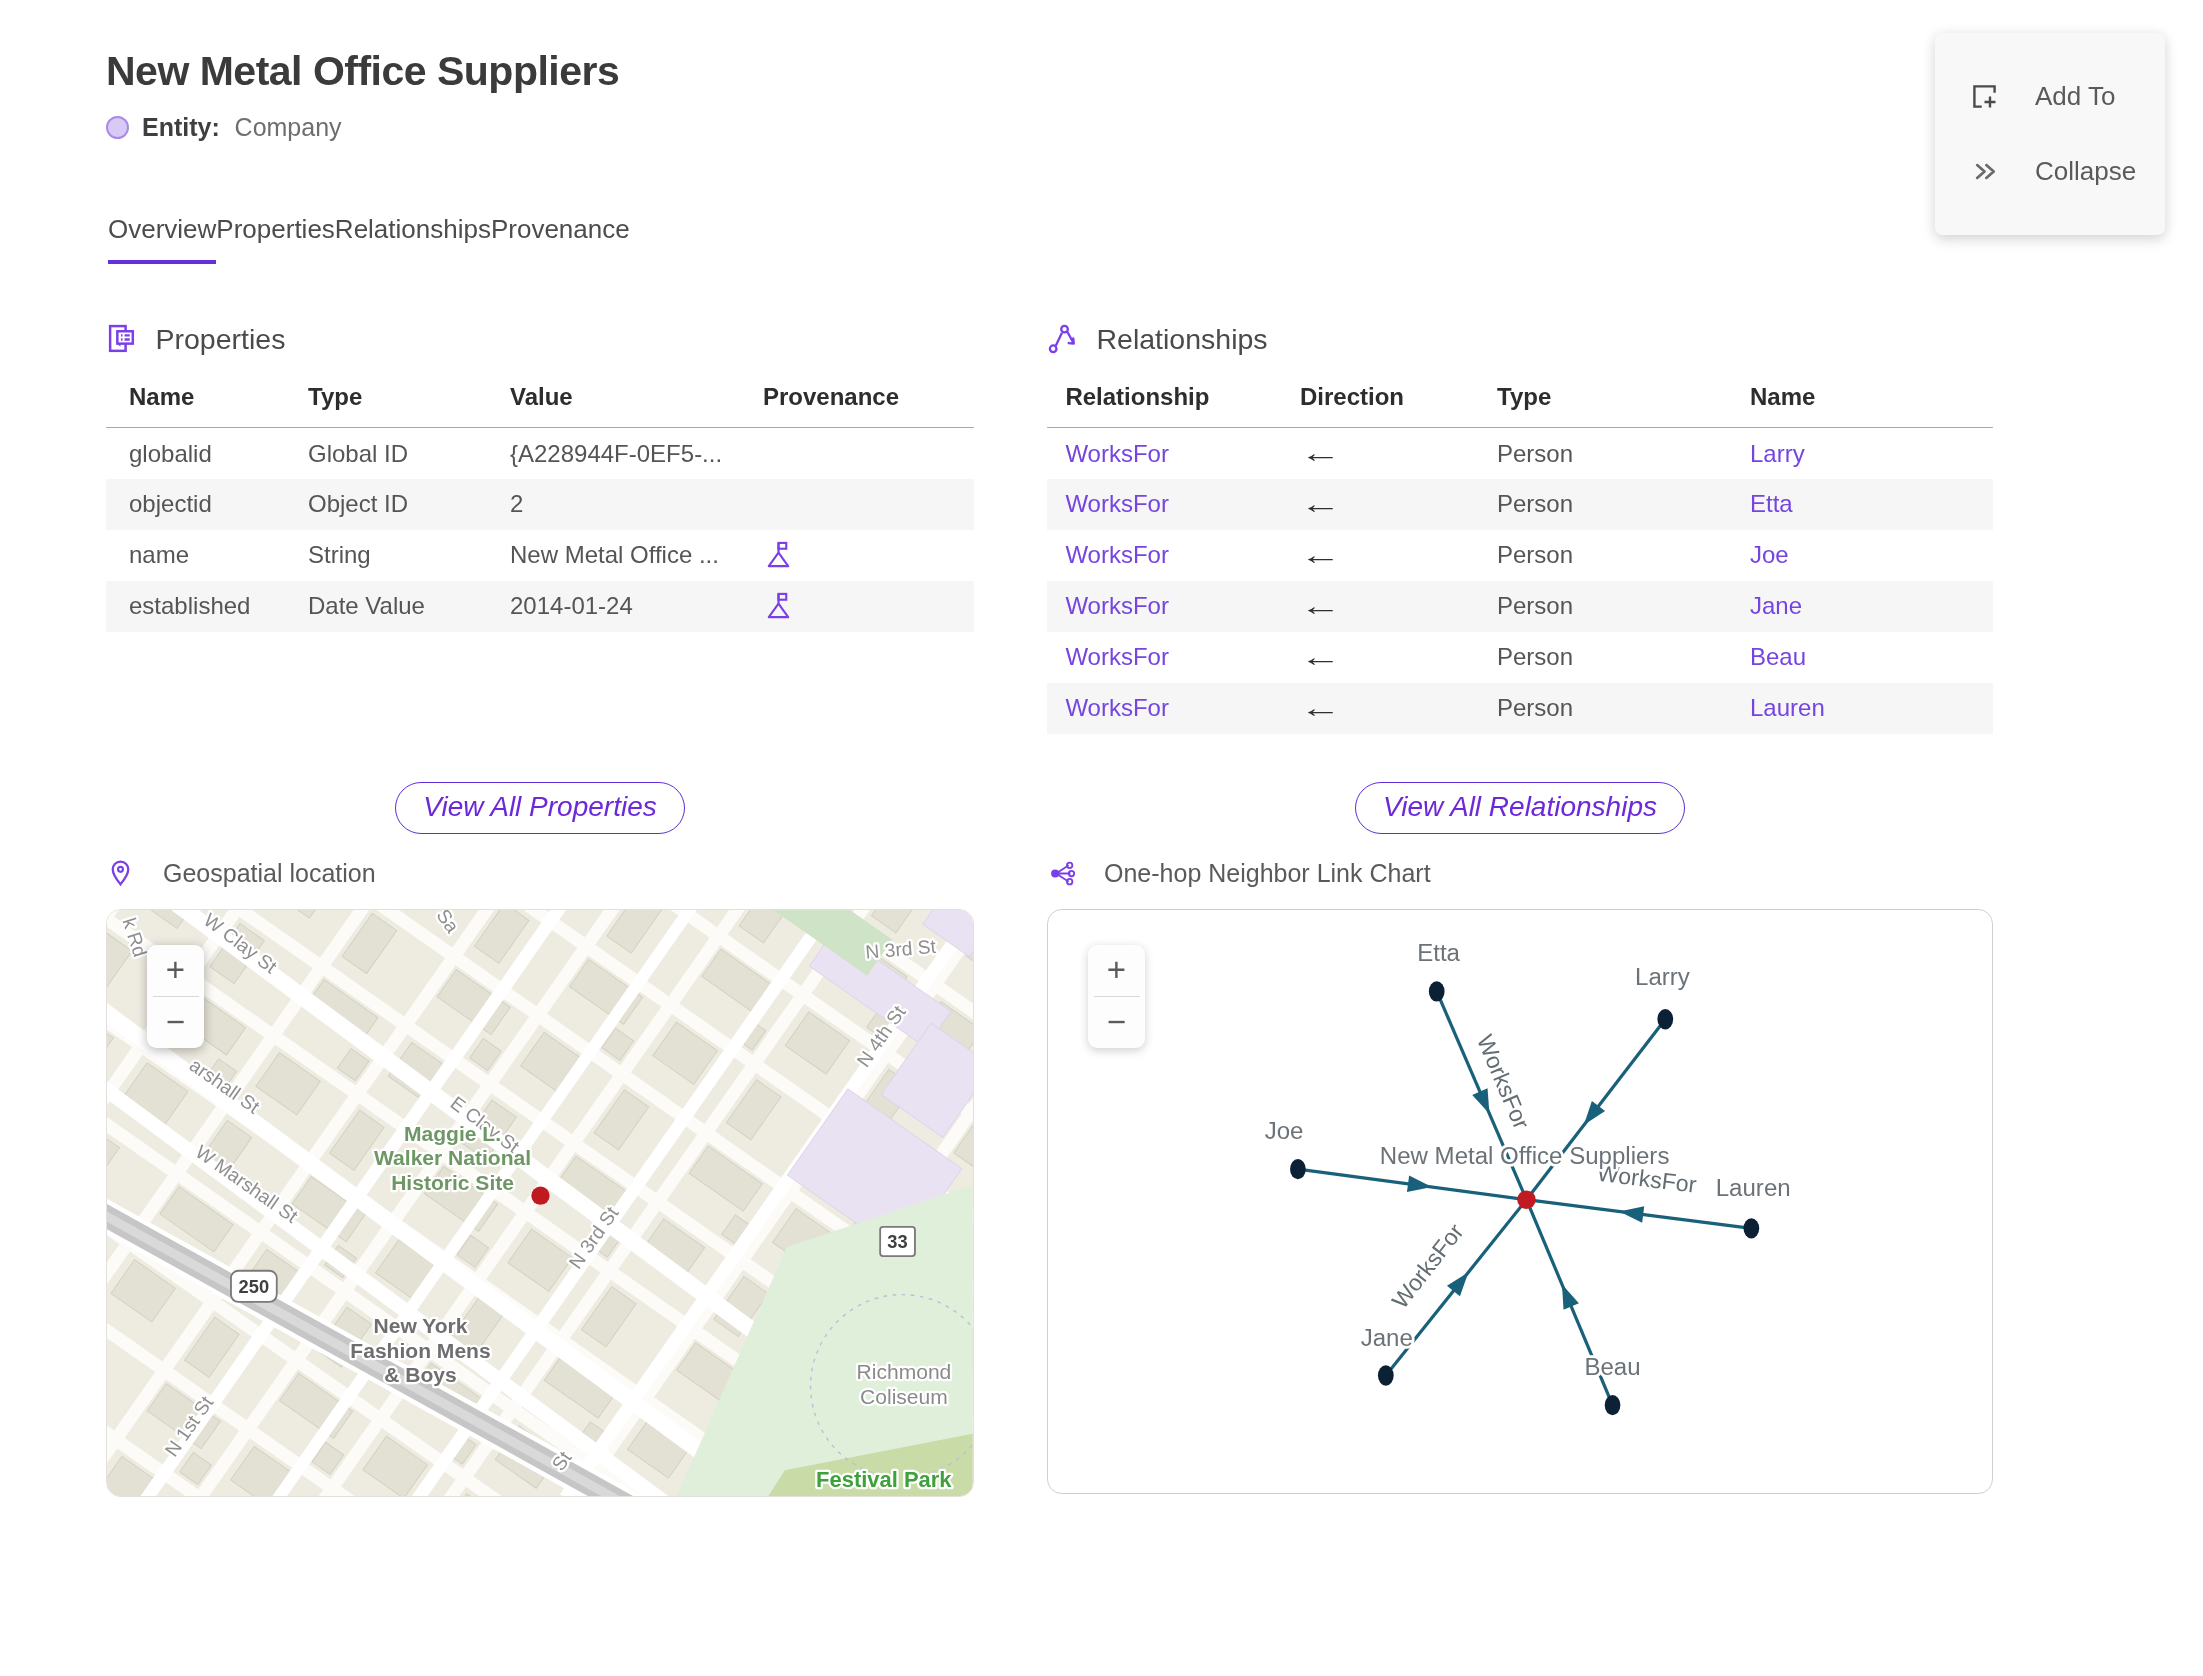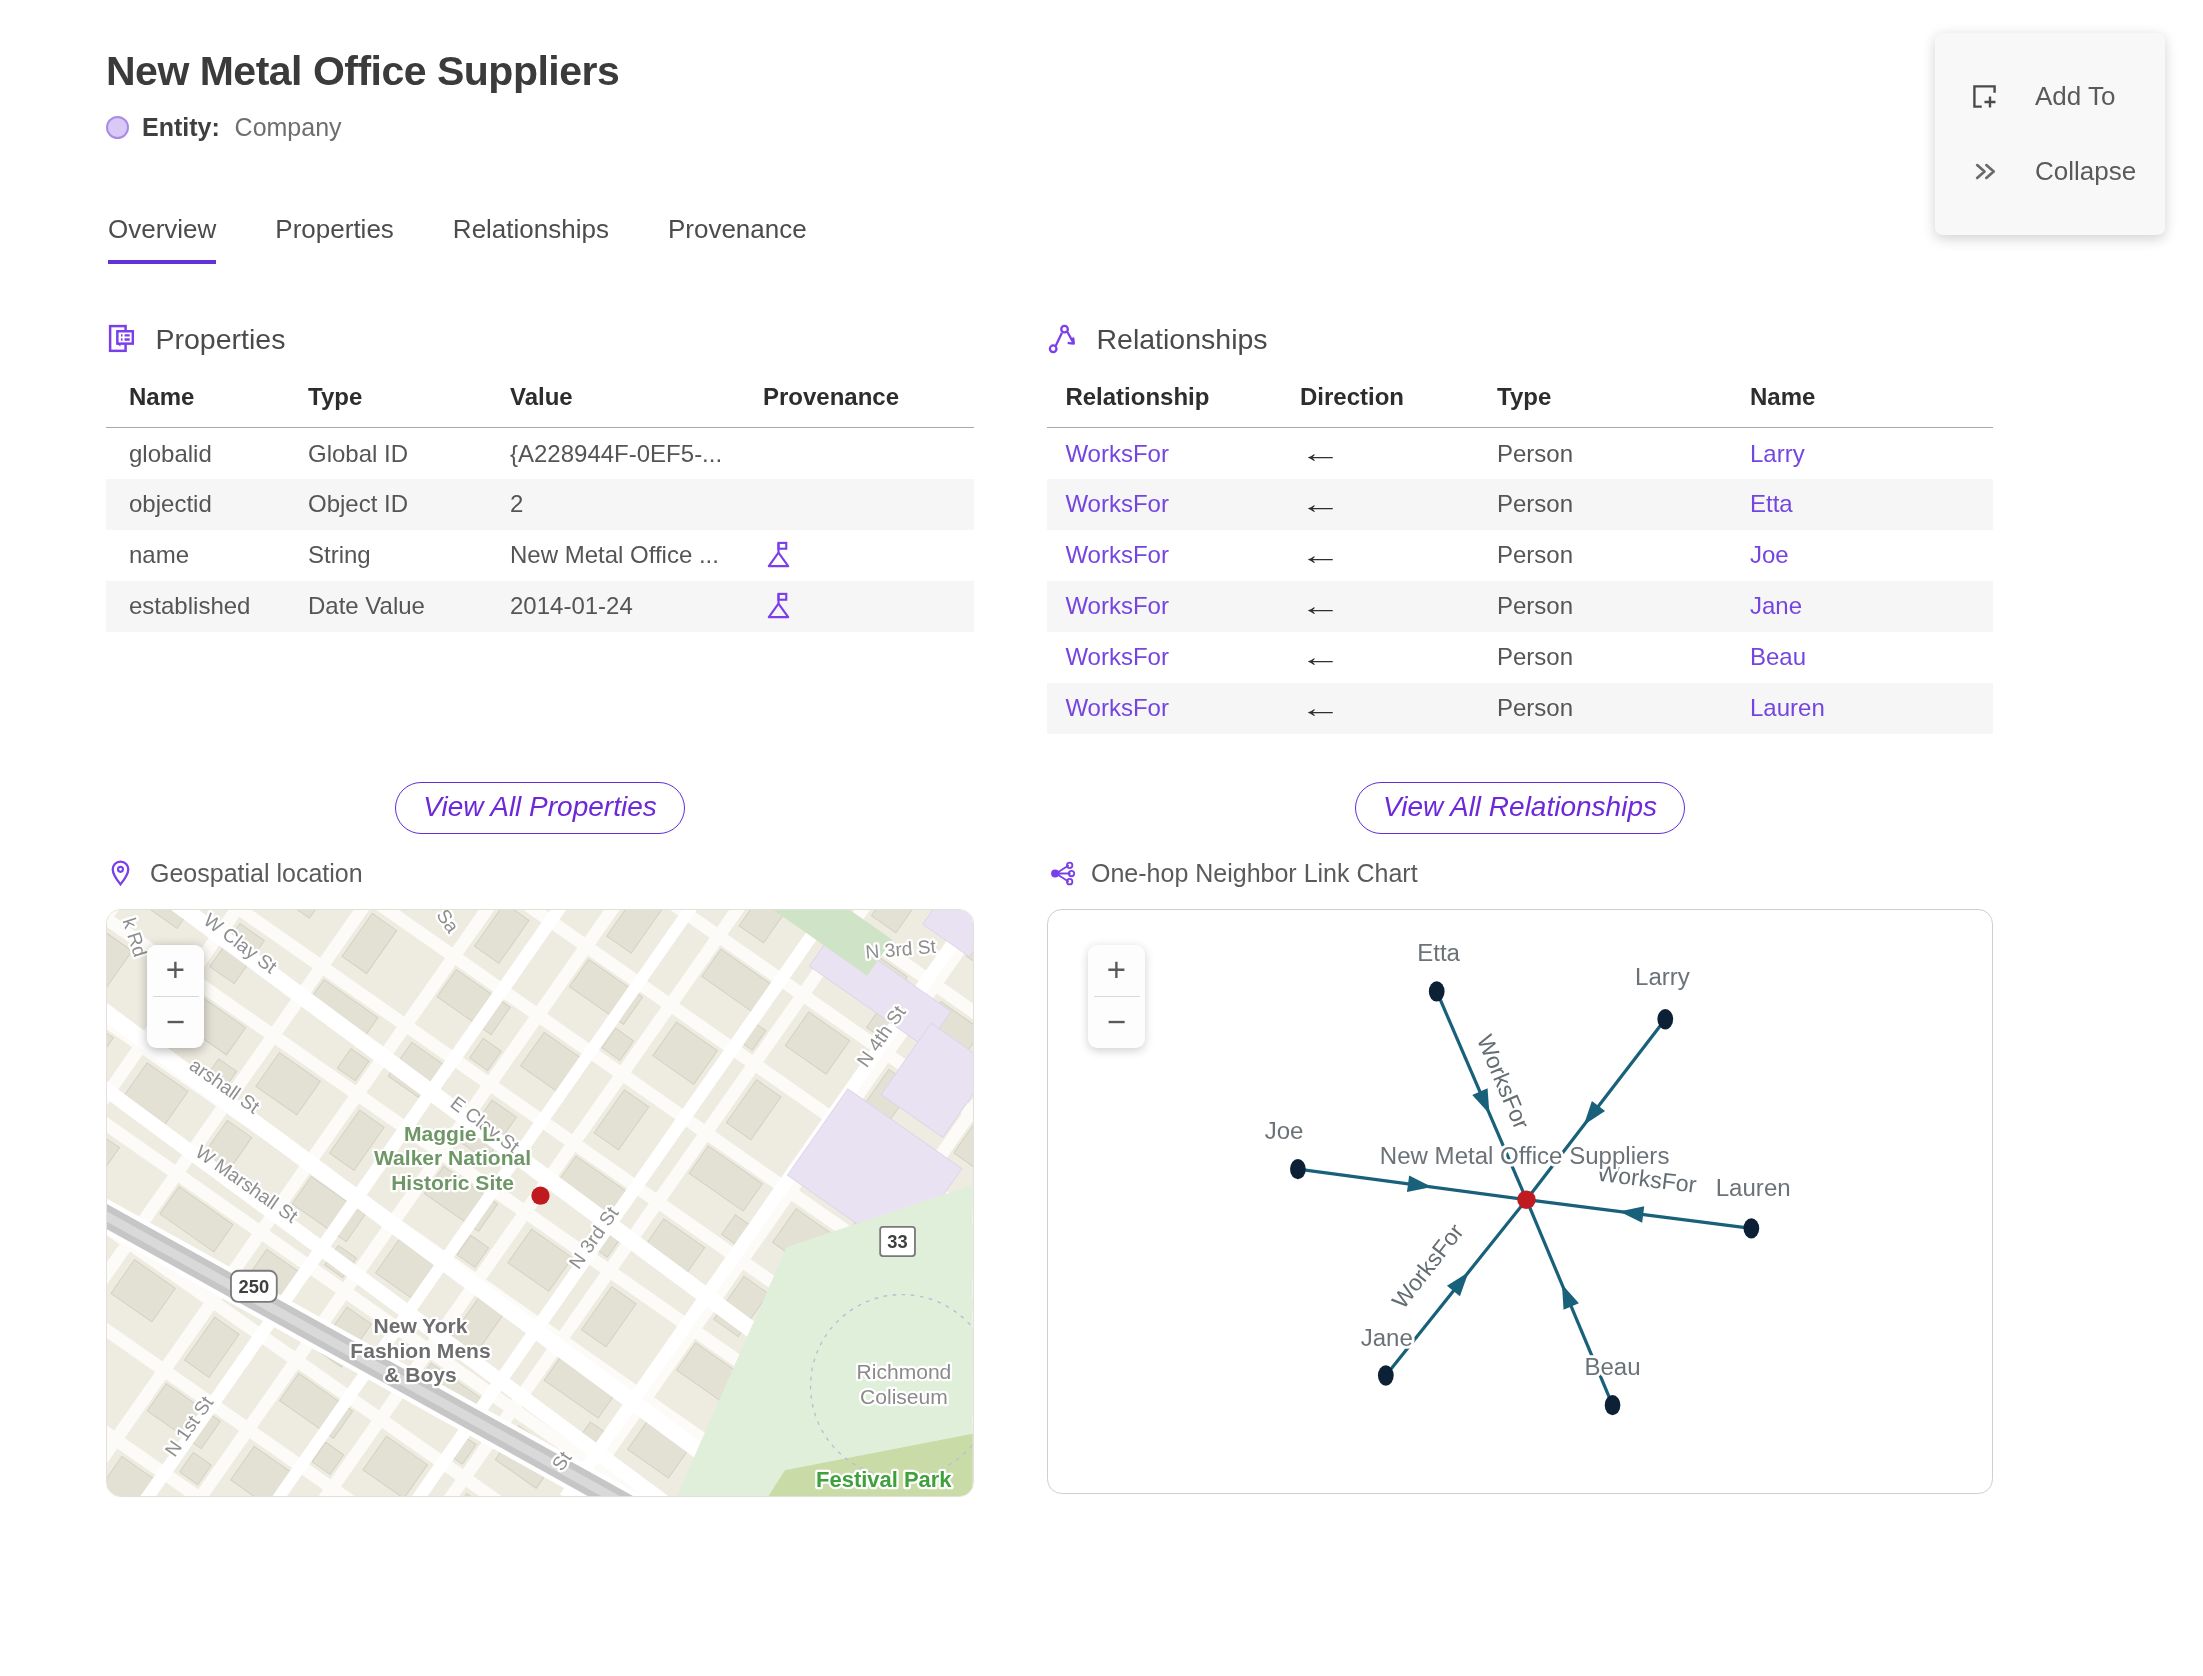--- a/index.html
+++ b/index.html
@@ -18,32 +18,32 @@
   
   .actions-card {
     position: absolute; top: 33px; right: 39px; width: 230px; height: 202px;
     background: #f8f8f8; border-radius: 7.3px; box-shadow: 0 3.7px 13px rgba(0,0,0,.18);
     display: flex; flex-direction: column; justify-content: space-around; padding: 26px 0;
   }
   .action-item { display: flex; align-items: center; gap: 34px; padding: 0 33px; cursor: pointer; }
   .action-item svg { flex: 0 0 auto; }
   .action-label { font-size: 26px; color: #5a5a5a; }
   
-  .tabs { display: flex; gap: 59px; margin: 72px 0 0 108px; }
+  .tabs { display: flex; margin: 72px 0 0 108px; }
   .tab { font-size: 26px; color: #4c4c4c; padding-bottom: 14.7px; cursor: pointer; border-bottom: 4.6px solid transparent; }
   .tab.active { border-bottom-color: #6231d8; }
   
   .grid {
     display: grid; margin: 39px 0 0 106px;
     grid-template-columns: 868px 946px; column-gap: 73px;
     grid-template-rows: 73px 369px 94px 70px 588px;
   }
   .sec-head { display: flex; align-items: center; gap: 16.5px; }
   .sec-head .t { font-size: 28.5px; color: #4a4a4a; }
-  .subsec-head { display: flex; align-items: center; gap: 15px; text-align: center; }
+  .subsec-head { display: flex; align-items: center; gap: 28px; text-align: center; }
   .subsec-head .t { font-size: 25px; color: #5a5a5a; }
   
   table { border-collapse: collapse; width: 100%; table-layout: fixed; }
   th { text-align: left; font-size: 24px; font-weight: bold; color: #2d2d2d; padding: 7.3px 0 16.5px 0; border-bottom: 0.9px solid #a8a8a8; }
   td { font-size: 24px; color: #555555; height: 51px; vertical-align: middle; }
   tbody tr:nth-child(even) { background: #f6f6f6; }
   .t-props col:nth-child(1){width:202px}.t-props col:nth-child(2){width:202px}.t-props col:nth-child(3){width:253px}.t-props col:nth-child(4){width:211px}
   .t-rels  col:nth-child(1){width:253px}.t-rels col:nth-child(2){width:197px}.t-rels col:nth-child(3){width:253px}.t-rels col:nth-child(4){width:243px}
   .pad1 { padding-left: 23px; } .pad2 { padding-left: 18.4px; }
   a.plink { color: #7445e0; text-decoration: none; cursor: pointer; }

